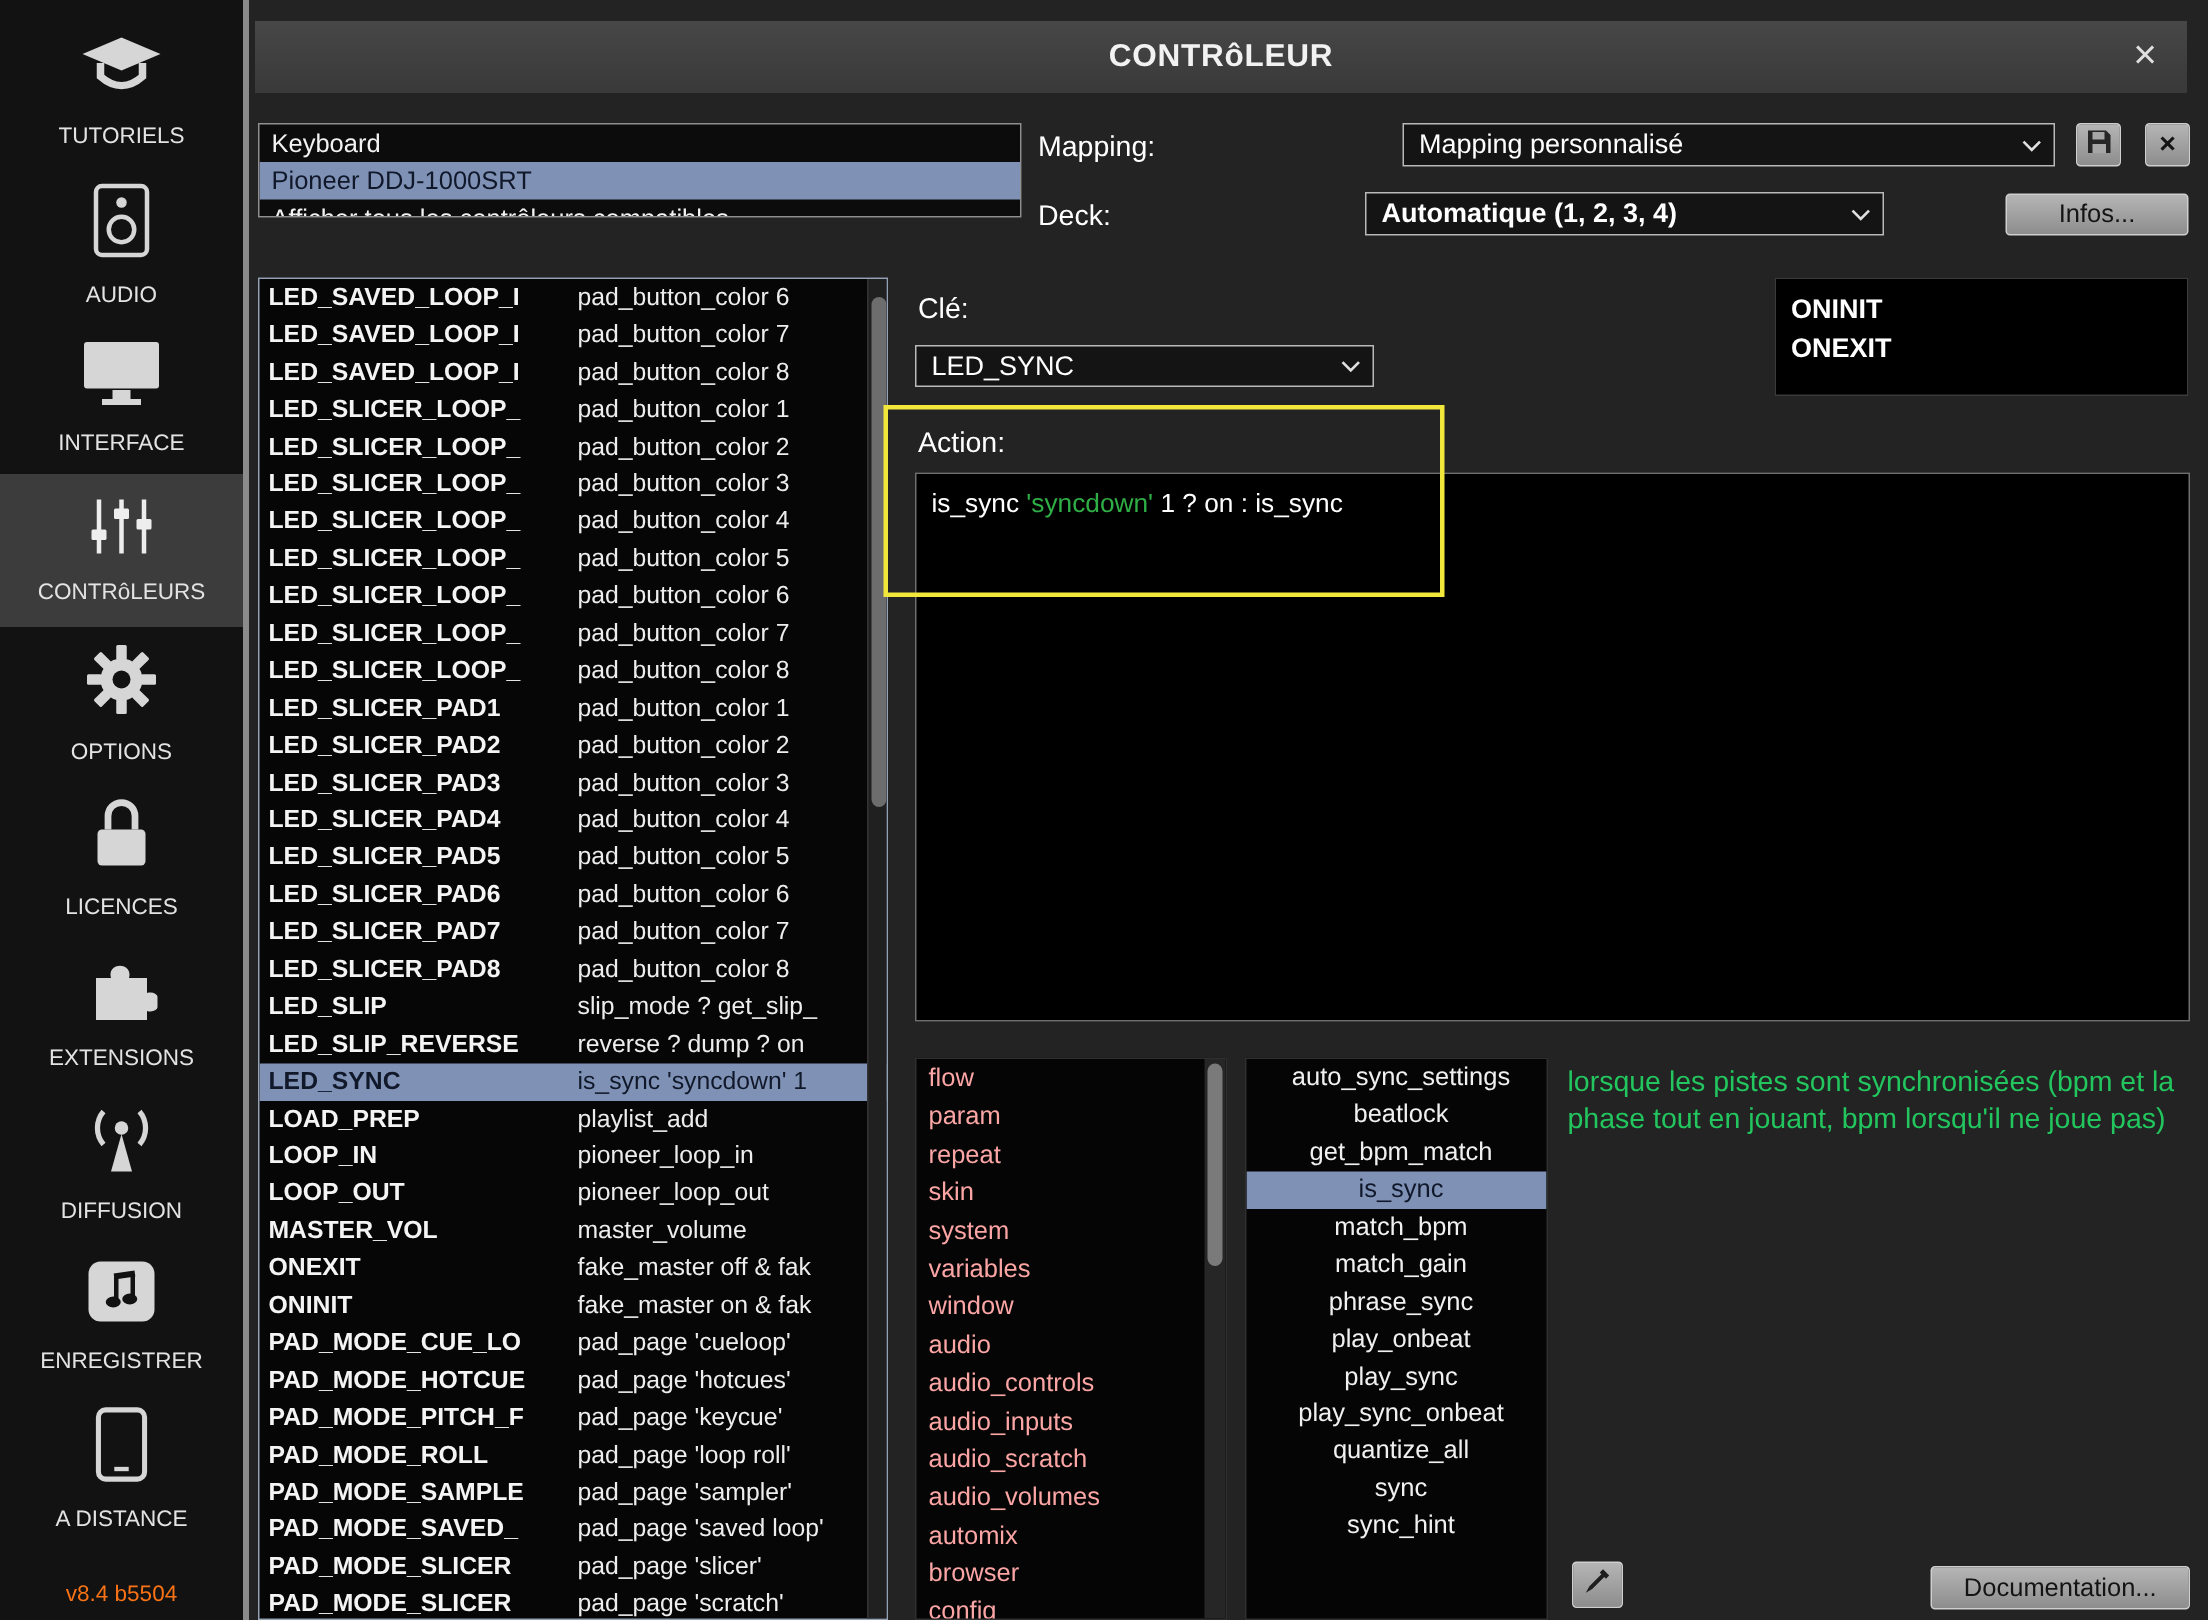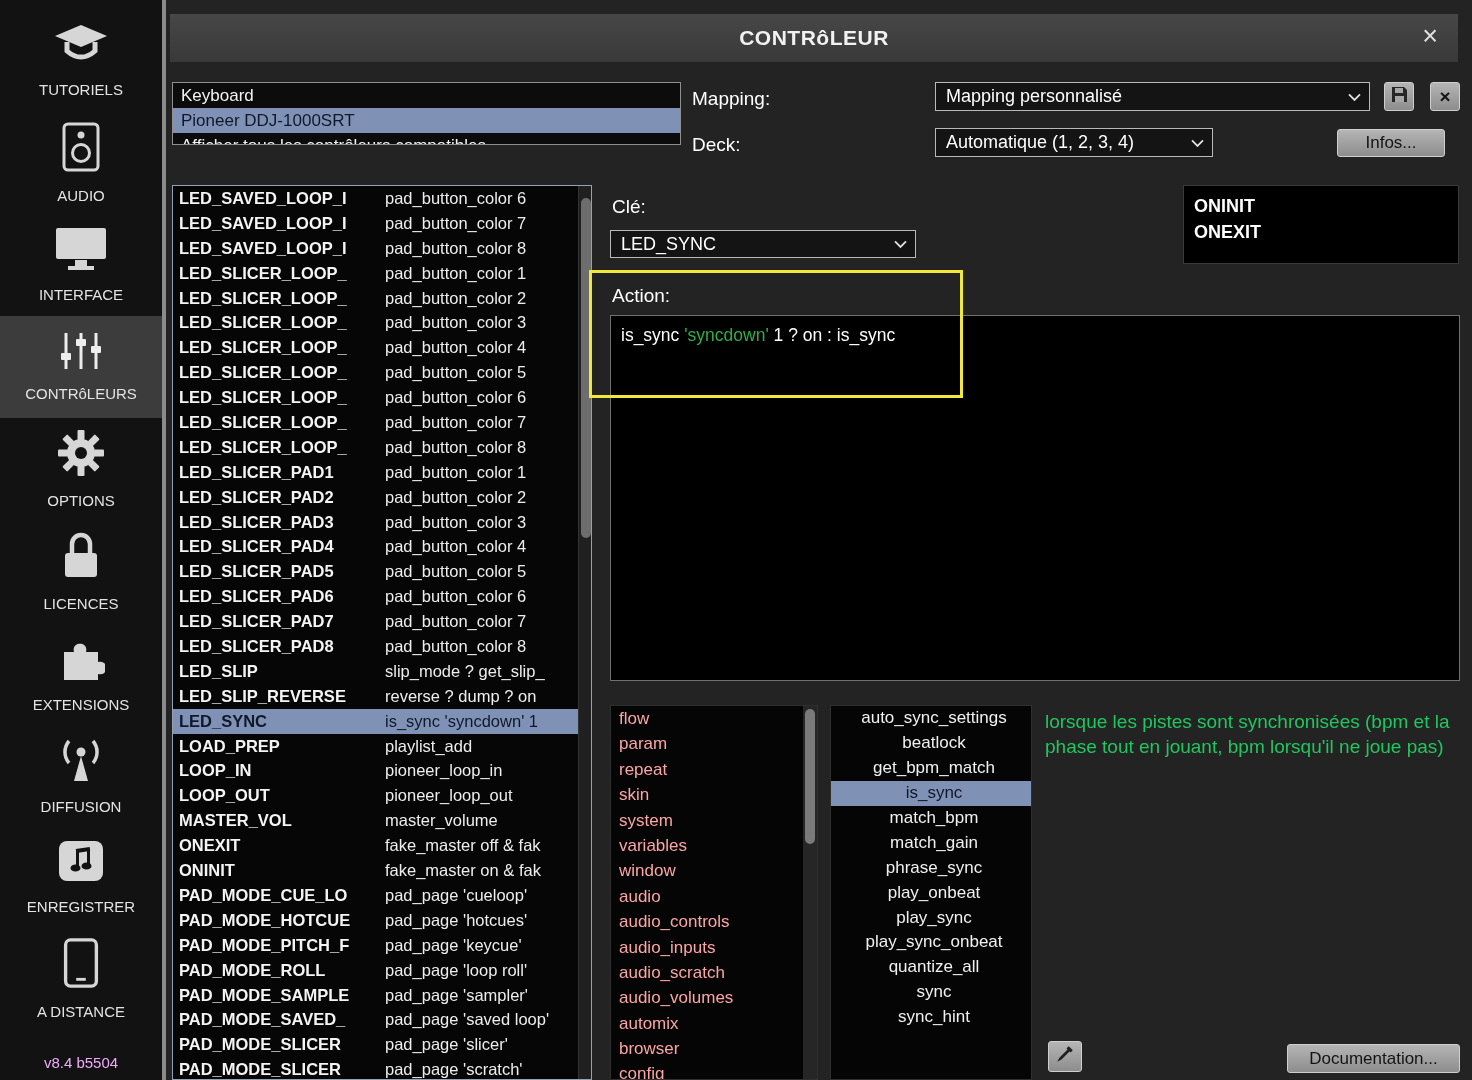--- a/index.html
+++ b/index.html
@@ -8,21 +8,21 @@
        background:#232323;color:#fff;
        font-family:"Liberation Sans","DejaVu Sans",sans-serif;}
 
   
   .sidebar{position:absolute;left:0;top:0;width:162px;height:1080px;background:#121212;
            display:flex;flex-direction:column;padding-top:10px;z-index:4;}
   .side-item{height:102px;display:flex;flex-direction:column;align-items:center;
              justify-content:center;gap:11px;cursor:pointer;}
   .side-item.selected{background:#3c3c3c;}
   .side-label{font-size:15px;color:#e3e3e3;white-space:nowrap;}
-  .version{margin-top:auto;margin-bottom:9px;text-align:center;font-size:15px;color:#f0abfc;}
+  .version{margin-top:auto;margin-bottom:9px;text-align:center;font-size:15px;color:#f97316;}
   .sep{position:absolute;left:162px;top:0;width:4px;height:1080px;background:#8b8b8b;z-index:5;}
 
   
   .main-bg{position:absolute;left:166px;top:0;width:1306px;height:1080px;background:#232323;z-index:0;}
   .titlebar{position:absolute;left:170px;top:14px;width:1288px;height:48px;
             background:linear-gradient(#474747,#393939);display:flex;align-items:center;
             justify-content:center;z-index:1;}
   .title{font-size:21px;font-weight:bold;color:#f2f2f2;letter-spacing:.5px;}
   .close{position:absolute;right:20px;top:7px;font-size:27px;font-weight:300;color:#e0e0e0;cursor:pointer;}
 
@@ -30,28 +30,28 @@
   .controller-list{position:absolute;left:172px;top:82px;width:509px;height:63px;
                    background:#0c0c0c;border:1px solid #8f8f8f;overflow:hidden;z-index:1;}
   .ctrl-row{height:25px;line-height:25px;padding-left:8px;font-size:17px;color:#f2f2f2;white-space:nowrap;}
   .ctrl-row.selected{background:#7f92b6;color:#10182a;}
   .flabel{position:absolute;font-size:19px;color:#fff;z-index:1;white-space:nowrap;}
   .select{position:absolute;background:#141414;border:1px solid #b9b9b9;display:flex;
           align-items:center;padding:0 28px 0 10px;z-index:1;cursor:pointer;}
   .select-value{font-size:18px;color:#fff;white-space:nowrap;overflow:hidden;}
   .chev{position:absolute;right:8px;top:50%;transform:translateY(-45%);line-height:0;}
   .mapping-select{left:935px;top:82px;width:435px;height:29px;}
-  .deck-select{left:935px;top:128px;width:278px;height:29px;}
+  .deck-select{left:910px;top:128px;width:346px;height:29px;font-weight:bold;}
   .cle-select{left:610px;top:230px;width:306px;height:28px;}
   .gbtn{position:absolute;background:linear-gradient(#b5b5b5,#8d8d8d);border:1px solid #cfcfcf;
         border-radius:3px;color:#141414;font-size:17px;font-family:inherit;display:flex;
         align-items:center;justify-content:center;cursor:pointer;z-index:1;}
   .btn-save{left:1384px;top:82px;width:30px;height:29px;}
   .btn-del{left:1430px;top:82px;width:30px;height:29px;font-size:19px;font-weight:bold;}
-  .btn-infos{left:1337px;top:129px;width:108px;height:28px;}
+  .btn-infos{left:1337px;top:129px;width:122px;height:28px;}
 
   
   .key-list{position:absolute;left:172px;top:185px;width:420px;height:895px;background:#060606;
             border:1px solid #95a1b5;overflow:hidden;z-index:1;}
   .krow{display:flex;height:24.9px;line-height:24.9px;white-space:nowrap;}
   .krow.selected{background:#7f92b6;}
   .krow.selected .kname,.krow.selected .kact{color:#10182a;}
   .kname{width:212px;min-width:212px;padding-left:6px;font-size:16.5px;font-weight:bold;
          color:#f4f4f4;overflow:hidden;}
   .kact{flex:1;font-size:16.5px;color:#ededed;overflow:hidden;padding-right:14px;}

